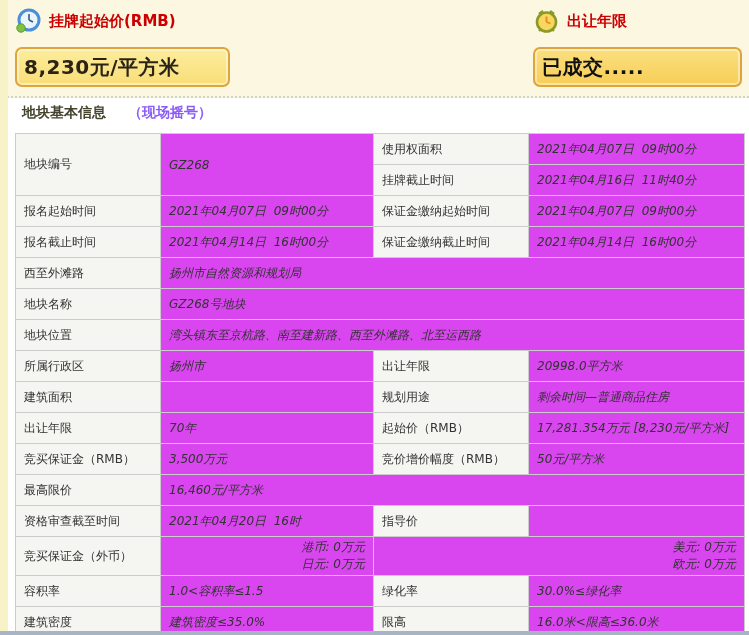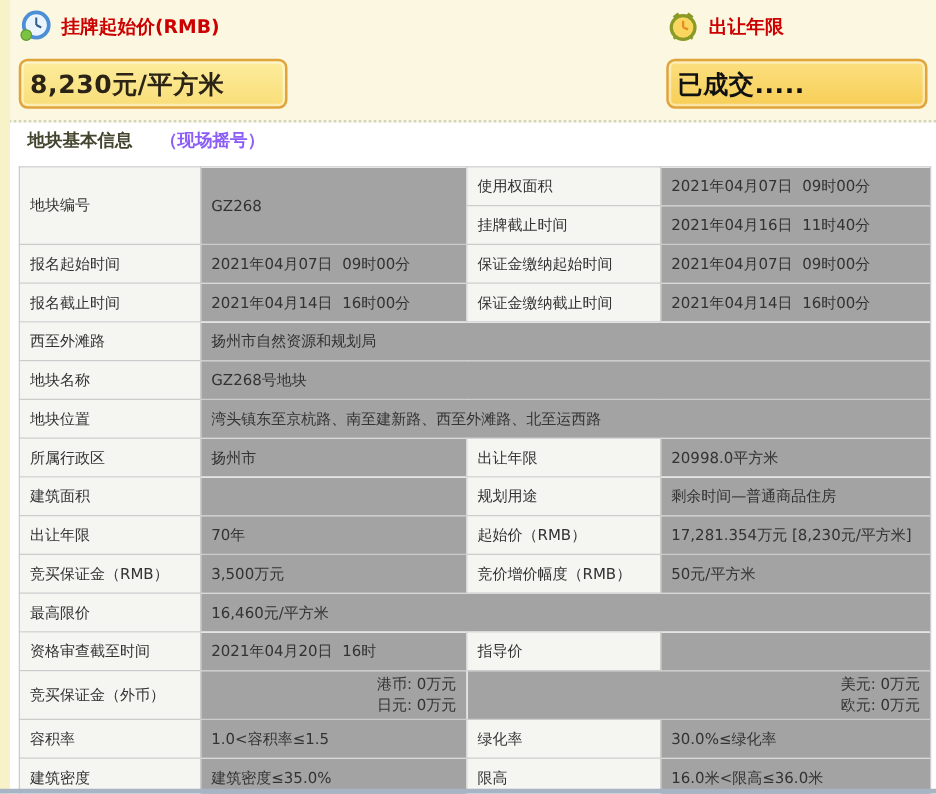--- a/index.html
+++ b/index.html
@@ -54,21 +54,21 @@
     border:1px solid #BDBDBD;
   }
   table.info td{
     border:1px solid #CCCCCC;
     height:26px;
     padding:2px 8px;
     vertical-align:middle;
     overflow:hidden;
   }
   td.label{background:#F5F5F1;}
-  td.value{background:#a3a3a3;white-space:pre-wrap;}
+  td.value{background:#d946ef;white-space:pre-wrap;font-style:italic;}
   td.center{text-align:right;}
   .footer-bar{
     position:absolute;left:0;right:0;bottom:0;height:4px;
     background:#A6B4C4;z-index:8;
   }
 </style>
 </head>
 <body>
 
 <div class="left-strip"></div>

